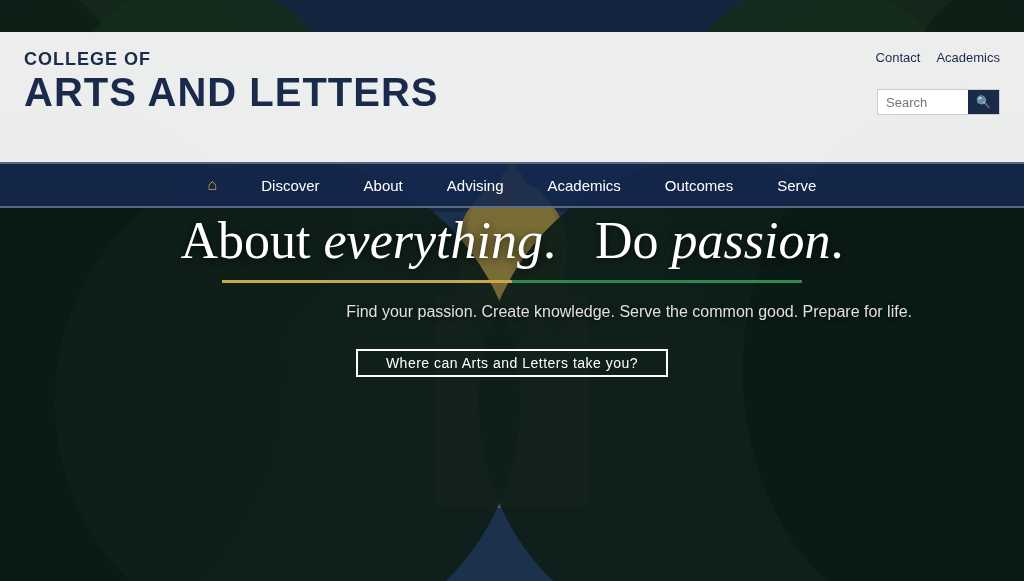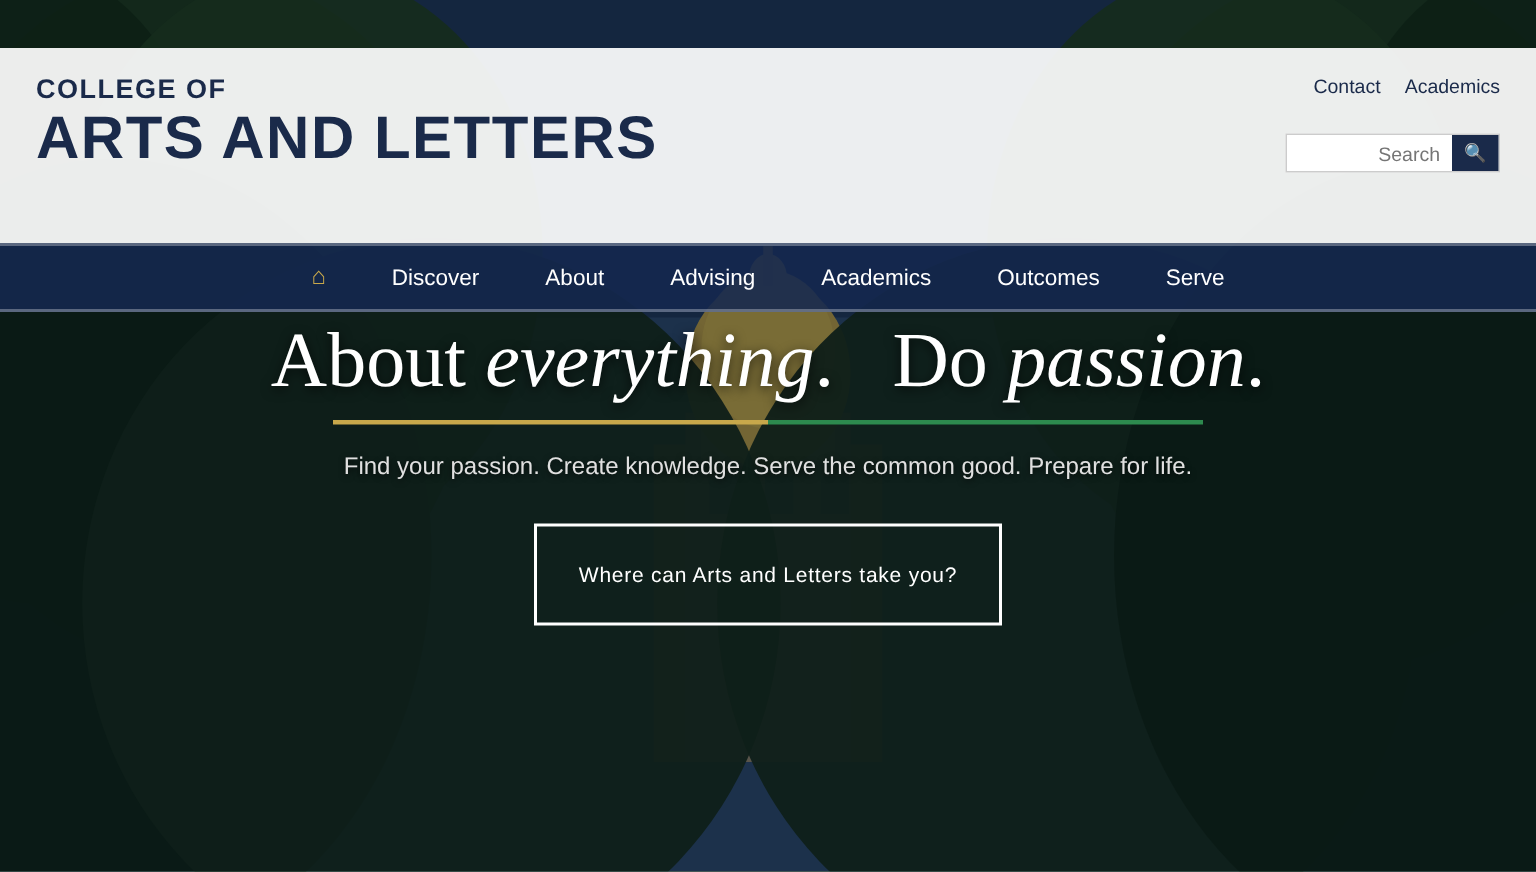--- a/index.html
+++ b/index.html
@@ -87,24 +87,23 @@
       display: flex;
       align-items: center;
       border: 1px solid #ccc;
       background: #fff;
     }
     .search-box input {
       border: none;
       outline: none;
       padding: 0 8px;
       font-size: 13px;
-      width: 110px;
+      width: 90px;
       color: #666;
       font-family: Arial, sans-serif;
-      text-align: right;
     }
     .search-box button {
       background: #1a2a4a;
       border: none;
       color: #fff;
       padding: 5px 8px;
       cursor: pointer;
       font-size: 12px;
     }
 
@@ -203,26 +202,27 @@
     .underline-green {
       flex: 1;
       background: #2d8a4e;
     }
     .hero-subtitle {
       color: #e0e0e0;
       font-size: 16px;
       font-family: Arial, sans-serif;
       margin-bottom: 28px;
       text-shadow: 0 1px 4px rgba(0,0,0,0.7);
+      text-align: right;
     }
     .cta-button {
       background: transparent;
       border: 2px solid #ffffff;
       color: #ffffff;
-      padding: 24px 28px;
+      padding: 4px 28px;
       font-size: 14px;
       font-family: Arial, sans-serif;
       cursor: pointer;
       letter-spacing: 0.5px;
     }
 
     
     .site-header {
       position: absolute;
       top: 32px;

